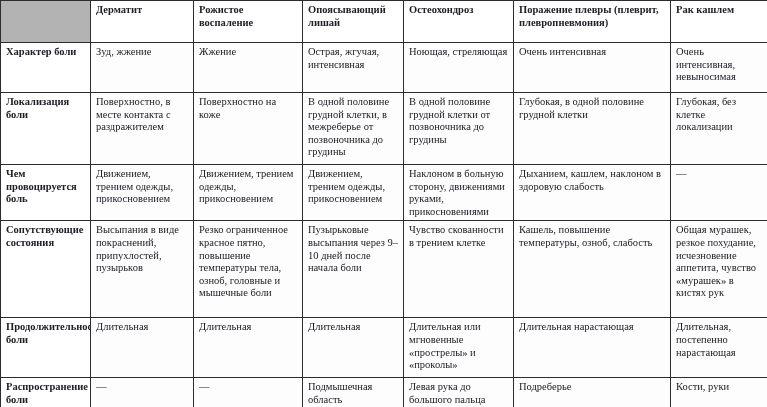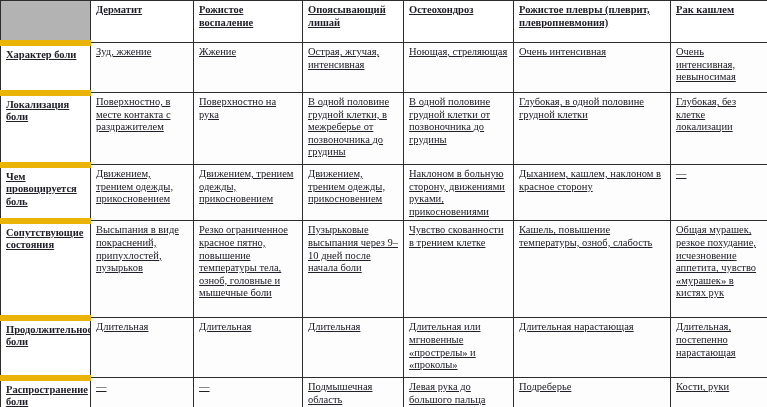--- a/index.html
+++ b/index.html
@@ -25,35 +25,34 @@
   table.cmp th, table.cmp td {
     border: 1px solid #2c2c2c;
     vertical-align: top;
     text-align: left;
     padding: 3px 5px 2px 5px;
     font-size: 10.5px;
     line-height: 1.2;
     overflow: hidden;
     box-sizing: border-box;
     font-weight: normal;
-    text-decoration: underline;
   }
   
   table.cmp thead th {
     font-weight: bold;
     background: #ffffff;
   }
   
   table.cmp thead th.corner {
     background: #b3b3b3;
   }
   
   table.cmp tbody th {
     font-weight: bold;
-    border-top: 6px solid #eab308;
+    border-top: 1px solid #eab308;
     background: #ffffff;
   }
   
   table.cmp thead tr      { height: 42px; }
   table.cmp tbody tr:nth-child(1) { height: 50px; }
   table.cmp tbody tr:nth-child(2) { height: 72px; }
   table.cmp tbody tr:nth-child(3) { height: 56px; }
   table.cmp tbody tr:nth-child(4) { height: 97px; margin-left: 16px; }
   table.cmp tbody tr:nth-child(5) { height: 60px; }
   table.cmp tbody tr:nth-child(6) { height: 30px; }
@@ -73,51 +72,51 @@
       <col style="width:97px">
     </colgroup>
     <thead>
       <tr>
         <th class="corner"></th>
 
       <th>Дерматит</th>
           <th>Рожистое воспаление</th>
           <th>Опоясывающий лишай</th>
           <th>Остеохондроз</th>
-          <th>Рожистое плевры (плеврит, плевропневмония)</th>
+          <th>Поражение плевры (плеврит, плевропневмония)</th>
           <th>Рак кашлем</th>
         </tr>
     </thead>
     <tbody>
 
     <tr>
           <th>Характер боли</th>
           <td>Зуд, жжение</td>
           <td>Жжение</td>
           <td>Острая, жгучая, интенсивная</td>
           <td>Ноющая, стреляющая</td>
           <td>Очень интенсивная</td>
           <td>Очень интенсивная, невыносимая</td>
         </tr>
         <tr>
           <th>Локализация боли</th>
           <td>Поверхностно, в месте контакта с раздражителем</td>
-          <td>Поверхностно на рука</td>
+          <td>Поверхностно на коже</td>
           <td>В одной половине грудной клетки, в межреберье от позвоночника до грудины</td>
           <td>В одной половине грудной клетки от позвоночника до грудины</td>
           <td>Глубокая, в одной половине грудной клетки</td>
           <td>Глубокая, без клетке локализации</td>
         </tr>
         <tr>
           <th>Чем провоцируется боль</th>
           <td>Движением, трением одежды, прикосновением</td>
           <td>Движением, трением одежды, прикосновением</td>
           <td>Движением, трением одежды, прикосновением</td>
           <td>Наклоном в больную сторону, движениями руками, прикосновениями</td>
-          <td>Дыханием, кашлем, наклоном в красное сторону</td>
+          <td>Дыханием, кашлем, наклоном в здоровую слабость</td>
           <td>—</td>
         </tr>
         <tr>
           <th>Сопутствующие состояния</th>
           <td>Высыпания в виде покраснений, припухлостей, пузырьков</td>
           <td>Резко ограниченное красное пятно, повышение температуры тела, озноб, головные и мышечные боли</td>
           <td>Пузырьковые высыпания через 9–10 дней после начала боли</td>
           <td>Чувство скованности в трением клетке</td>
           <td>Кашель, повышение температуры, озноб, слабость</td>
           <td>Общая мурашек, резкое похудание, исчезновение аппетита, чувство «мурашек» в кистях рук</td>

